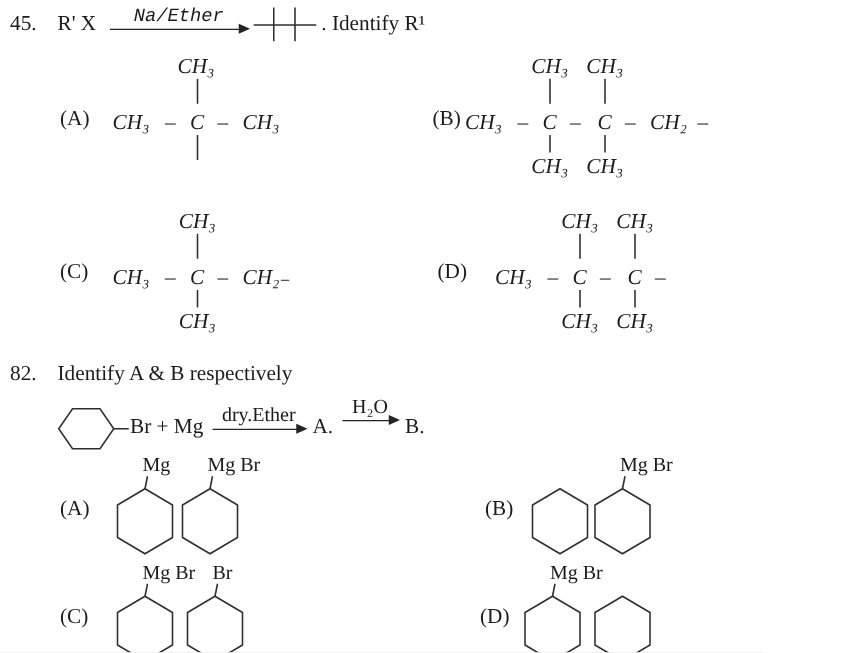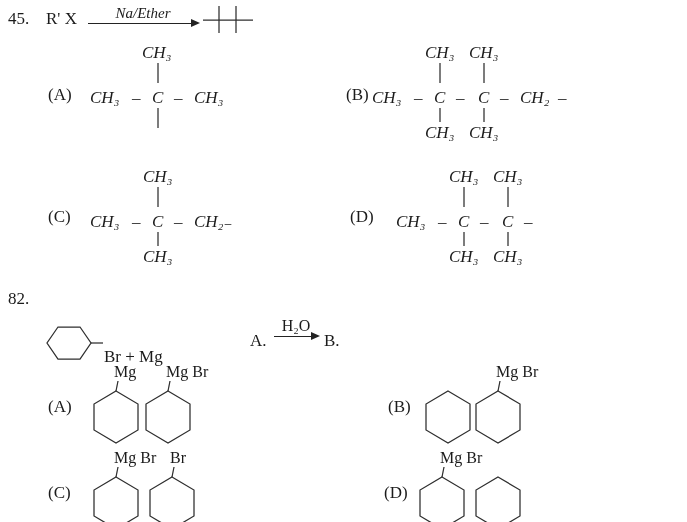--- a/index.html
+++ b/index.html
@@ -2,21 +2,21 @@
 <html><head>
 <meta charset="utf-8">
 <style>
   html,body{margin:0;padding:0;background:#e8e8e8;}
   .page{
     position:relative;width:687px;height:522px;background:#ffffff;
     overflow:hidden;font-family:"Liberation Serif","DejaVu Serif",serif;color:#1b1b1b;
   }
   .abs{position:absolute;}
   .t{font-size:17px;line-height:1.25;white-space:nowrap;}
-  .it{font-style:italic;}
+  .it{font-style:italic;font-family:Liberation Mono, monospace;}
   .arrow{display:flex;flex-direction:column;align-items:center;}
   .arrow-label{font-size:15px;white-space:nowrap;}
   .shaft{display:block;width:100%;height:0;border-top:1.4px solid #232323;position:relative;margin-top:1px;}
   .shaft::after{
     content:"";position:absolute;right:-2px;top:-5.2px;width:0;height:0;
     border-left:9px solid #232323;border-top:4.5px solid transparent;border-bottom:4.5px solid transparent;
   }
   svg{overflow:visible;}
   svg line, svg polygon{stroke:#2e2e2e;stroke-width:1.25;fill:none;}
   .f{font-family:"Liberation Serif","DejaVu Serif",serif;font-style:italic;font-size:17px;fill:#1b1b1b;}
@@ -34,20 +34,21 @@
     <span class="arrow-label it">Na/Ether</span>
     <span class="shaft"></span>
   </div>
 
   <svg class="abs" style="left:202px;top:3px" width="54" height="32">
     <line x1="1" y1="17" x2="51" y2="17"></line>
     <line x1="17" y1="3" x2="17" y2="30"></line>
     <line x1="34" y1="3" x2="34" y2="30"></line>
   </svg>
 
+  <span class="abs t" style="left:257px;top:8px">. Identify R¹</span>
 
   <span class="abs t" style="left:48px;top:84px">(A)</span>
   <svg class="abs" style="left:90px;top:42px" width="150" height="92">
     <text class="f" x="52" y="16">CH₃</text>
     <line x1="68" y1="21" x2="68" y2="41"></line>
     <text class="f" x="0" y="61">CH₃</text>
     <text class="f" x="42" y="61">–</text>
     <text class="f" x="62" y="61">C</text>
     <text class="f" x="84" y="61">–</text>
     <text class="f" x="104" y="61">CH₃</text>
@@ -99,27 +100,32 @@
     <text class="f" x="84" y="61">–</text>
     <text class="f" x="106" y="61">C</text>
     <text class="f" x="128" y="61">–</text>
     <line x1="68" y1="66" x2="68" y2="80"></line>
     <line x1="112" y1="66" x2="112" y2="80"></line>
     <text class="f" x="53" y="96">CH₃</text>
     <text class="f" x="97" y="96">CH₃</text>
   </svg>
 
   <span class="abs t" style="left:8px;top:288px">82.</span>
+  <span class="abs t" style="left:46px;top:288px">Identify A &amp; B respectively</span>
 
   <svg class="abs" style="left:46px;top:325px" width="58" height="36">
     <polygon points="12,2 34,2 45,18 34,34 12,34 1,18"></polygon>
     <line x1="45" y1="18" x2="57" y2="18"></line>
   </svg>
-  <span class="abs t" style="left:104px;top:346px">Br + Mg</span>
+  <span class="abs t" style="left:104px;top:330px">Br + Mg</span>
 
+  <div class="abs arrow" style="left:170px;top:324px;width:74px">
+    <span class="arrow-label" style="font-size:16px">dry.Ether</span>
+    <span class="shaft"></span>
+  </div>
 
   <span class="abs t" style="left:250px;top:330px">A.</span>
 
   <div class="abs arrow" style="left:274px;top:317px;width:44px">
     <span class="arrow-label" style="font-size:16px">H₂O</span>
     <span class="shaft"></span>
   </div>
 
   <span class="abs t" style="left:324px;top:330px">B.</span>
 

